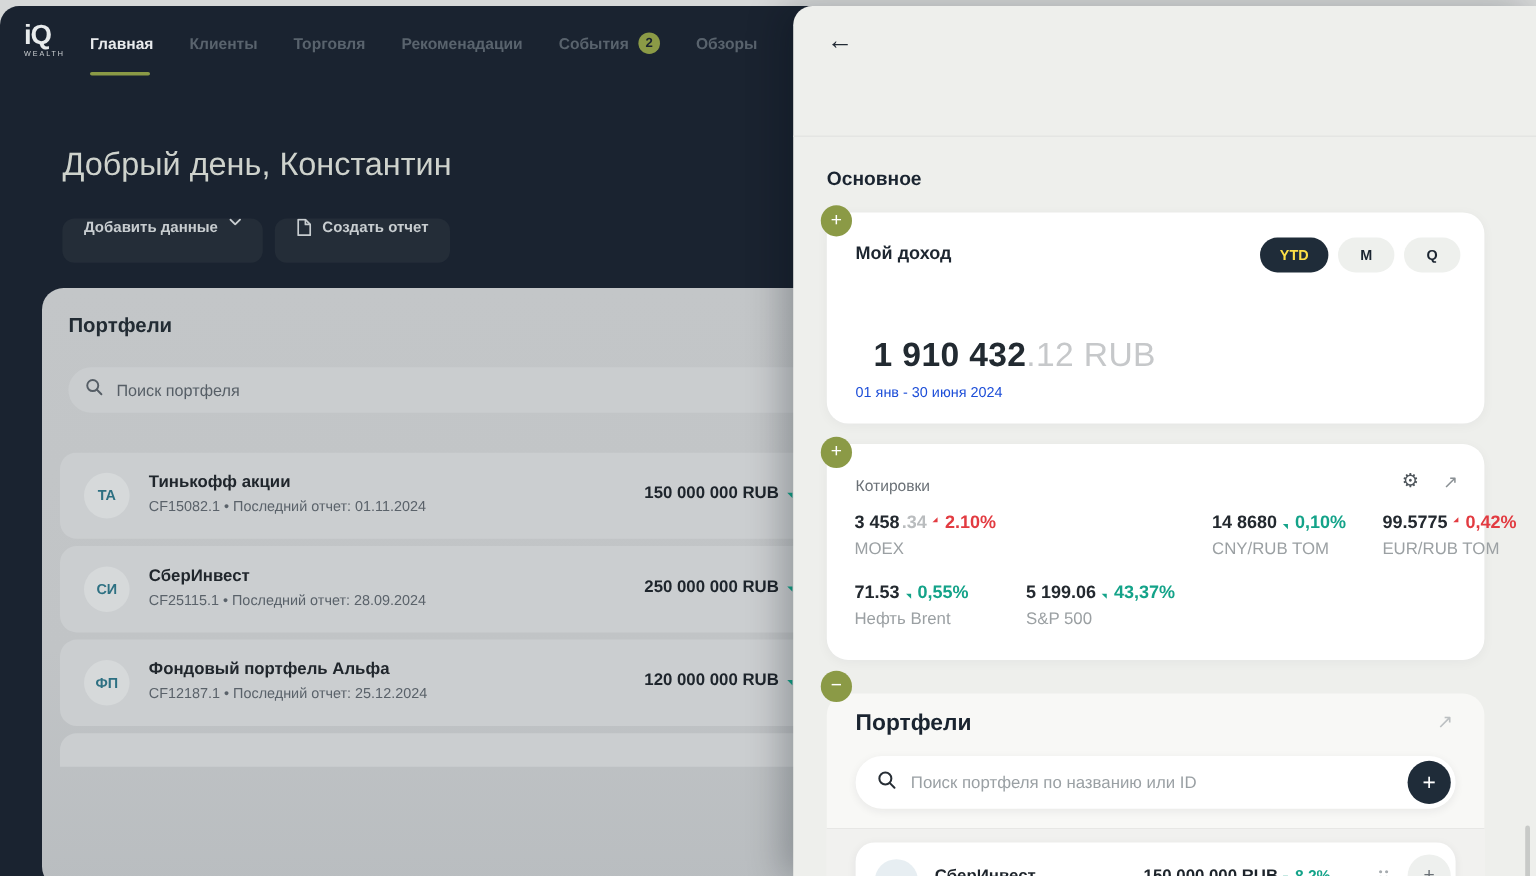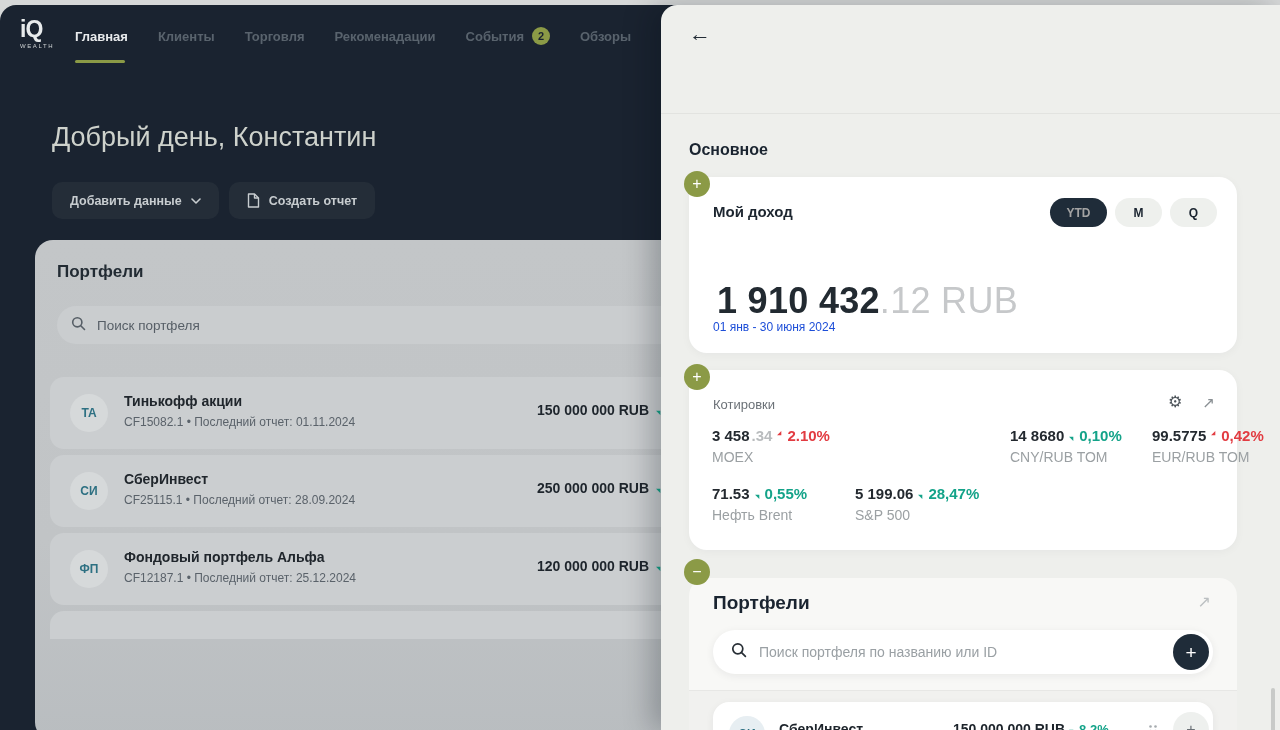--- a/index.html
+++ b/index.html
@@ -11,21 +11,21 @@
   .logo{position:absolute;left:20px;top:13px;color:#e8ebec;line-height:1;}
   .logo .iq{font-size:23px;font-weight:700;letter-spacing:-1px;}
   .logo .sub{font-size:6px;letter-spacing:1.6px;margin-top:2px;color:#cfd3d5;}
   .nav{position:absolute;left:75px;top:0;height:62px;display:flex;align-items:center;gap:30px;}
   .nav-item{font-size:13px;font-weight:600;color:#59636d;cursor:pointer;display:flex;align-items:center;gap:8px;white-space:nowrap;}
   .nav-item.active{color:#e8eaec;}
   .nav-underline{position:absolute;left:75px;top:55px;width:50px;height:3px;background:#8b9a46;border-radius:2px;}
   .badge{width:18px;height:18px;border-radius:50%;background:#8b9a46;color:#1a2330;font-size:11px;font-weight:700;display:flex;align-items:center;justify-content:center;}
   .greeting{position:absolute;left:52px;top:117px;font-size:27px;font-weight:500;color:#ced2cc;}
   .hero-buttons{position:absolute;left:52px;top:177px;display:flex;gap:10px;}
-  .hbtn{height:37px;background:#242d38;border-radius:10px;display:flex;align-items:center;gap:9px;padding:0 18px;color:#c8cdd0;font-size:12.5px;font-weight:600;cursor:pointer;}
+  .hbtn{height:37px;background:#242d38;border-radius:10px;display:flex;align-items:flex-start;gap:9px;padding:0 18px;color:#c8cdd0;font-size:12.5px;font-weight:600;cursor:pointer;}
   .hbtn svg{display:block;}
 
   
   .lcard{position:absolute;left:35px;top:235px;width:1000px;height:500px;border-radius:18px;
     background:linear-gradient(#c3c6c8 0%,#c1c4c6 60%,#b9bdc0 100%);}
   .lcard-title{position:absolute;left:22px;top:22px;font-size:17px;font-weight:700;color:#222b33;}
   .lsearch{position:absolute;left:22px;top:66px;width:612px;height:38px;border-radius:19px;background:#cacdcf;display:flex;align-items:center;padding:0 14px;gap:9px;color:#565e66;}
   .lsearch input{border:none;outline:none;background:transparent;font:13.5px "Liberation Sans","DejaVu Sans",sans-serif;color:#3c444c;width:100%;}
   .lsearch input::placeholder{color:#565e66;opacity:1;}
   .lrows{position:absolute;left:15px;top:137px;width:640px;height:262px;overflow:hidden;}
@@ -50,22 +50,22 @@
   .section-label{position:absolute;left:28px;top:136px;font-size:16px;font-weight:600;color:#1a2430;}
 
   .wcard{position:absolute;left:28px;width:548px;background:#ffffff;border-radius:18px;box-shadow:0 2px 10px rgba(20,30,40,.04);}
   .ocircle{position:absolute;left:23px;width:26px;height:26px;border-radius:50%;background:#8b9a46;color:#fff;font-size:16px;font-weight:500;display:flex;align-items:center;justify-content:center;z-index:3;cursor:pointer;line-height:1;}
 
   
   .income{top:172px;height:176px;}
   .income-title{position:absolute;left:24px;top:26px;font-size:15px;font-weight:600;color:#1d2630;}
   .tabs{position:absolute;right:20px;top:21px;display:flex;gap:8px;align-items:center;}
   .tab{height:29px;min-width:29px;border-radius:15px;background:#eef0ed;color:#1a2430;font-size:12px;font-weight:700;display:flex;align-items:center;justify-content:center;padding:0 9px;cursor:pointer;}
-  .tab.active{background:#1f2c39;color:#a3a3a3;padding:0 14px;}
-  .amount{position:absolute;left:28px;top:103px;font-size:36px;font-weight:700;color:#222a31;letter-spacing:.3px;white-space:nowrap;}
+  .tab.active{background:#1f2c39;color:#fde047;padding:0 14px;}
+  .amount{position:absolute;left:39px;top:103px;font-size:28px;font-weight:700;color:#222a31;letter-spacing:.3px;white-space:nowrap;}
   .amount .muted{color:#c6c8ca;font-weight:500;}
   .period{position:absolute;left:24px;top:143px;font-size:12px;color:#1d4ed8;}
 
   
   .quotes{top:365px;height:180px;border-radius:18px;}
   .quotes-title{position:absolute;left:24px;top:27px;font-size:13px;color:#6b7177;}
   .qicons{position:absolute;right:22px;top:24px;display:flex;gap:20px;align-items:center;}
   .gear{font-size:16px;color:#4e555b;cursor:pointer;line-height:1;}
   .linkout{font-size:15px;color:#8a9094;cursor:pointer;line-height:1;}
   .quote{position:absolute;white-space:nowrap;}
@@ -271,21 +271,21 @@
               <span>0,55%</span>
             </span>
           </div>
         <div class="q-label">Нефть Brent</div>
       </div>
       <div class="quote" style="left:166px;top:115px;">
         <div class="q-line">
             <span>5 199.06</span>
             <span class="q-chg trend-up">
               <span class="tri"></span>
-              <span>28,47%</span>
+              <span>43,37%</span>
             </span>
           </div>
         <div class="q-label">S&amp;P 500</div>
       </div>
     </div>
 
     <div class="ocircle" style="top:554px;">−</div>
     <div class="psec">
       <div class="psec-title">Портфели</div>
       <div class="psec-link">↗</div>

